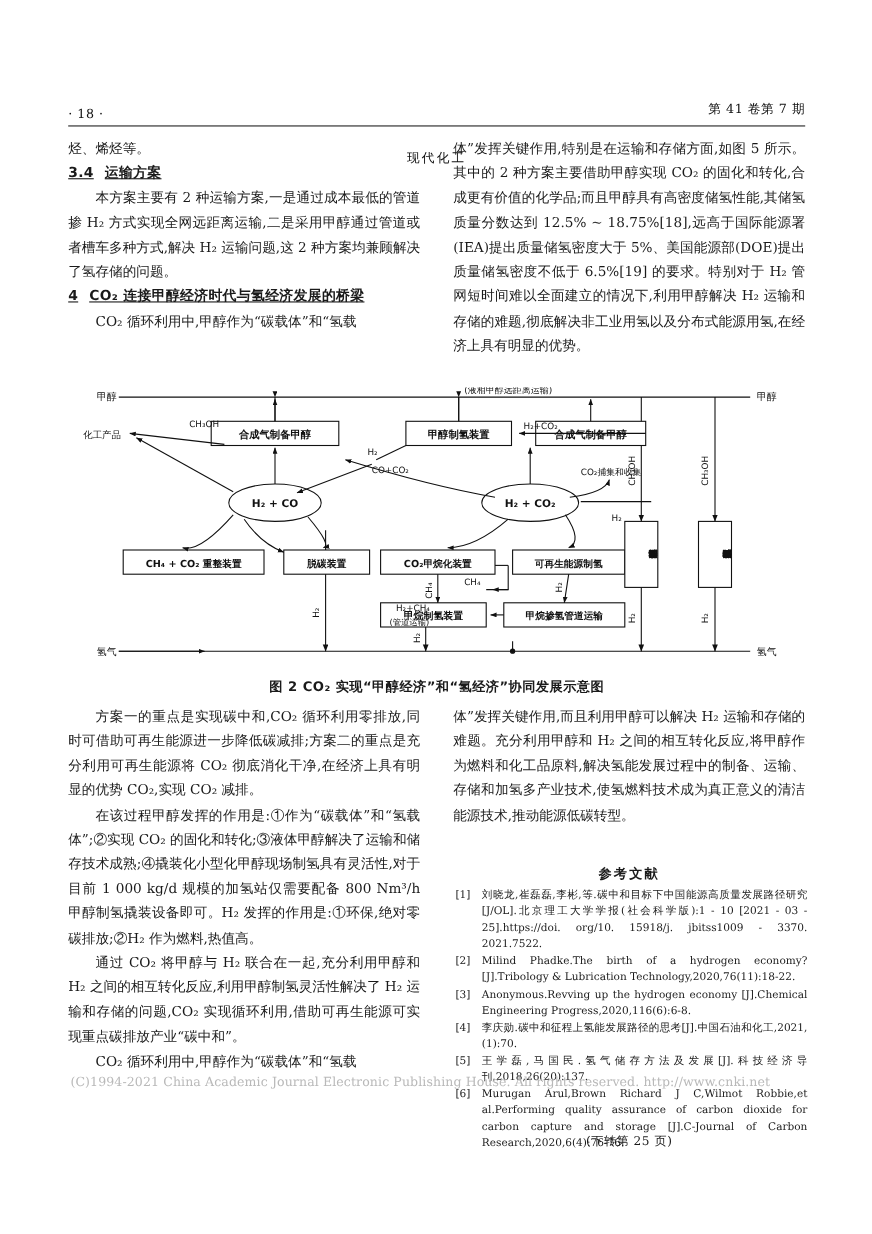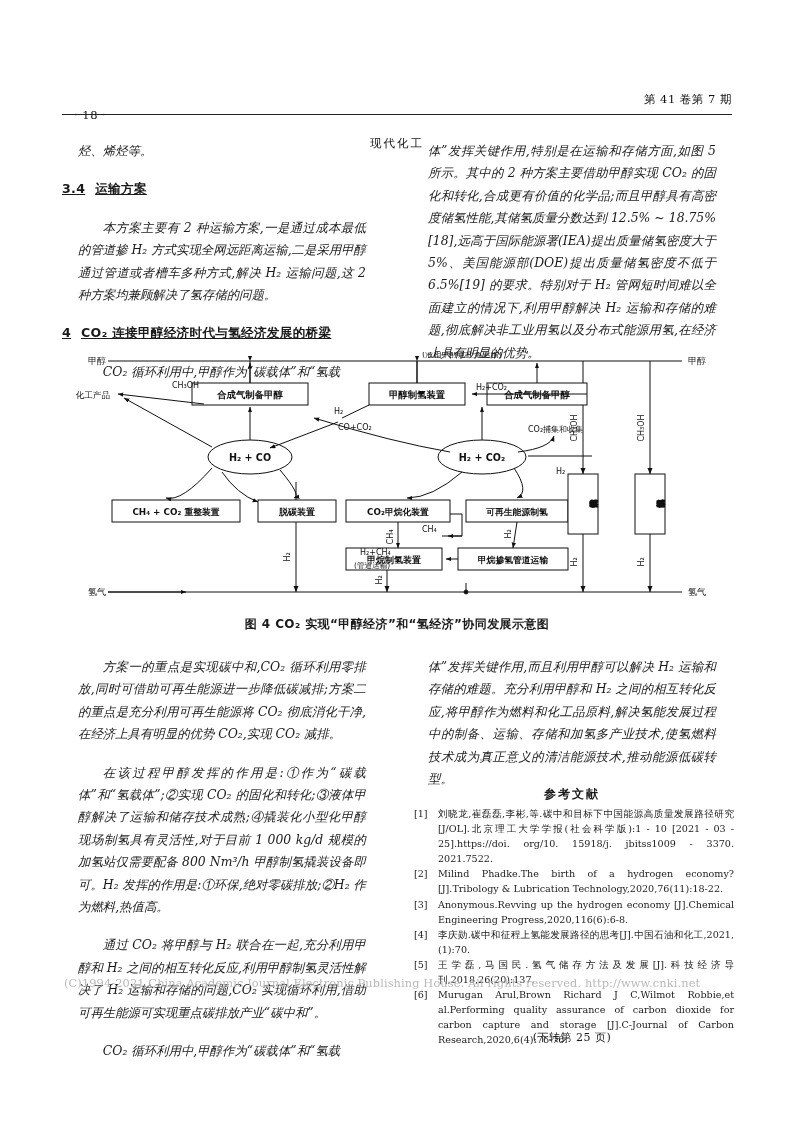--- a/index.html
+++ b/index.html
@@ -26,21 +26,21 @@
   
   .runhead {
     position: absolute;
     left: 62px;
     top: 92px;
     width: 670px;
     height: 22px;
     font-size: 11.5px;
     color: #111;
   }
-  .runhead .rh-left  { position: absolute; left: 0;   top: 16px; letter-spacing: .5px; margin-left: 12px; }
+  .runhead .rh-left  { position: absolute; left: 0;   top: 4px; letter-spacing: .5px; }
   .runhead .rh-mid   { position: absolute; left: 0; right: 0; top: 0; text-align: center; letter-spacing: 2px; margin-top: 44px; }
   .runhead .rh-right { position: absolute; right: 0;  top: 0; letter-spacing: .5px; }
   .runrule {
     position: absolute;
     left: 62px;
     top: 114px;
     width: 670px;
     height: 0;
     border-top: 1px solid #222;
   }
@@ -55,21 +55,21 @@
     text-justify: inter-ideograph;
   }
   .col-left  { left: 62px; }
   .col-right { left: 412px; }
 
   .c1l { top: 124px; }
   .c1r { top: 124px; }
   .c2l { top: 640px; }
   .c2r { top: 640px; }
 
-  p { margin: 16px; font-style: italic; }
+  p { margin: 0; }
   p.ind { text-indent: 2em; }
 
   h2.sec {
     margin: 0;
     font-size: 12.6px;
     line-height: 22.4px;
     font-family: "DejaVu Sans", "Liberation Sans", sans-serif;
     font-weight: bold;
     letter-spacing: .3px;
     text-decoration: underline;
@@ -299,21 +299,21 @@
         <text x="292" y="216" font-size="7.6">(管道运输)</text>
         <text transform="translate(228,205) rotate(-90)" text-anchor="middle" font-size="8">H₂</text>
         <text transform="translate(320,228) rotate(-90)" text-anchor="middle" font-size="8">H₂</text>
         <text transform="translate(449,182) rotate(-90)" text-anchor="middle" font-size="8">H₂</text>
         <text transform="translate(515,210) rotate(-90)" text-anchor="middle" font-size="8">H₂</text>
         <text transform="translate(582,210) rotate(-90)" text-anchor="middle" font-size="8">H₂</text>
       </g>
     </svg>
   </div>
 
-  <div class="figcap">图 4   CO₂ 实现“甲醇经济”和“氢经济”协同发展示意图</div>
+  <div class="figcap">图 2   CO₂ 实现“甲醇经济”和“氢经济”协同发展示意图</div>
 
   <div class="col col-left c2l">
     <p class="ind">方案一的重点是实现碳中和,CO₂ 循环利用零排放,同时可借助可再生能源进一步降低碳减排;方案二的重点是充分利用可再生能源将 CO₂ 彻底消化干净,在经济上具有明显的优势 CO₂,实现 CO₂ 减排。</p>
     <p class="ind">在该过程甲醇发挥的作用是:①作为“碳载体”和“氢载体”;②实现 CO₂ 的固化和转化;③液体甲醇解决了运输和储存技术成熟;④撬装化小型化甲醇现场制氢具有灵活性,对于目前 1 000 kg/d 规模的加氢站仅需要配备 800 Nm³/h 甲醇制氢撬装设备即可。H₂ 发挥的作用是:①环保,绝对零碳排放;②H₂ 作为燃料,热值高。</p>
     <p class="ind">通过 CO₂ 将甲醇与 H₂ 联合在一起,充分利用甲醇和 H₂ 之间的相互转化反应,利用甲醇制氢灵活性解决了 H₂ 运输和存储的问题,CO₂ 实现循环利用,借助可再生能源可实现重点碳排放产业“碳中和”。</p>
     <p class="ind">CO₂ 循环利用中,甲醇作为“碳载体”和“氢载</p>
   </div>
 
   <div class="col col-right c2r">
     <p>体”发挥关键作用,而且利用甲醇可以解决 H₂ 运输和存储的难题。充分利用甲醇和 H₂ 之间的相互转化反应,将甲醇作为燃料和化工品原料,解决氢能发展过程中的制备、运输、存储和加氢多产业技术,使氢燃料技术成为真正意义的清洁能源技术,推动能源低碳转型。</p>

